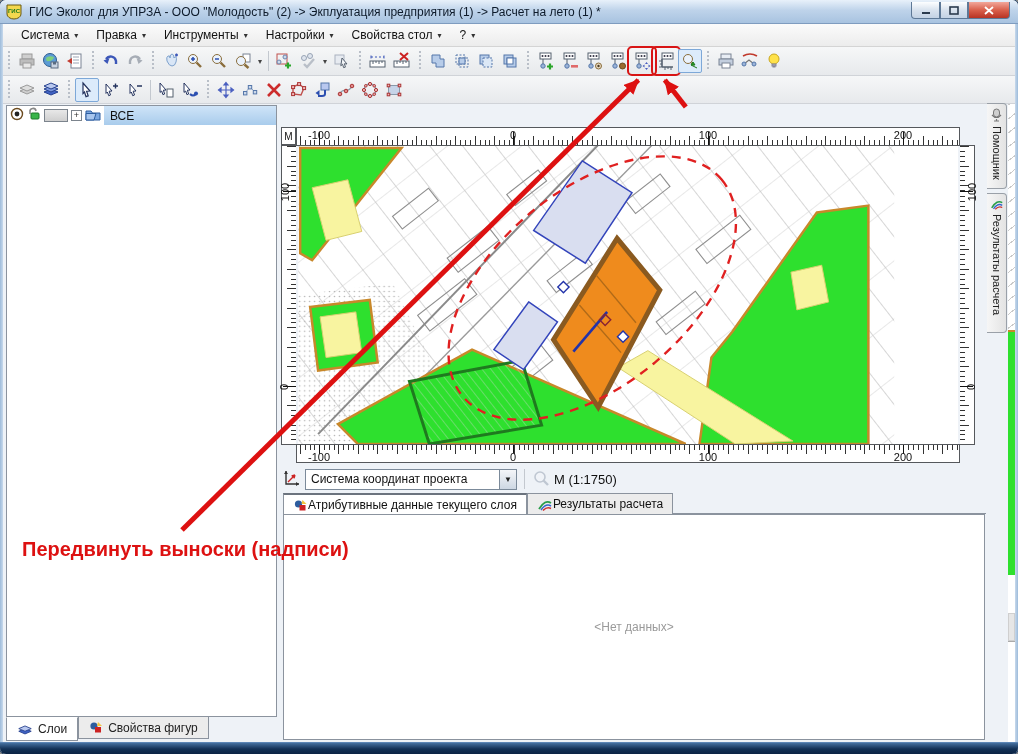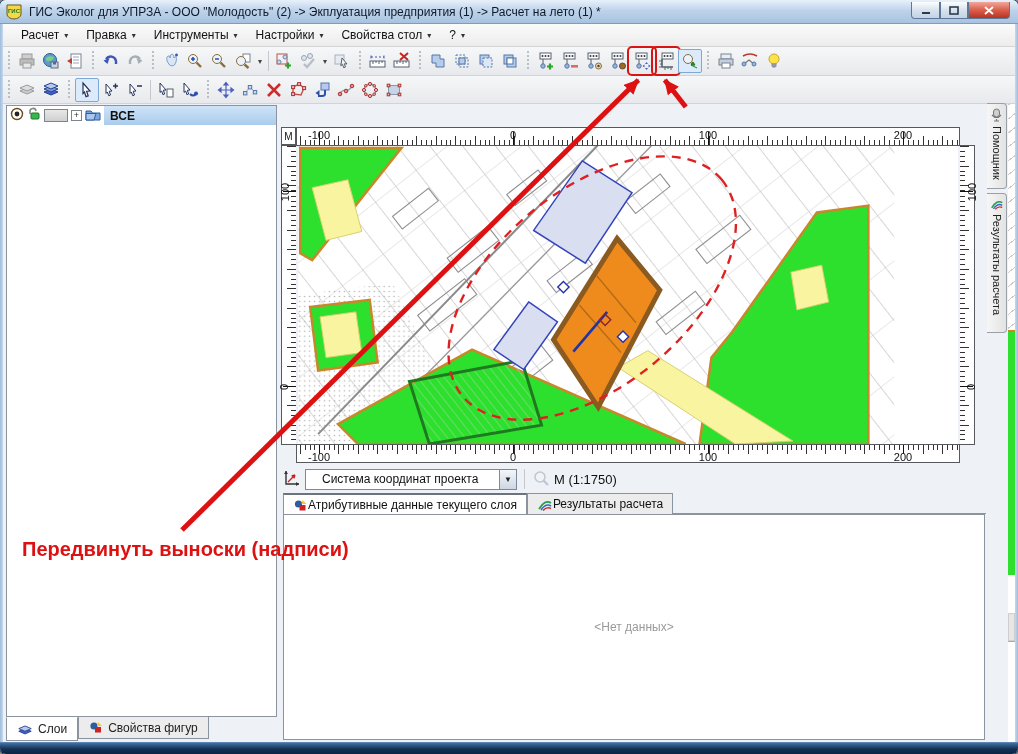--- a/index.html
+++ b/index.html
@@ -41,21 +41,21 @@
   .tbi{width:24px;height:24px;display:flex;align-items:center;justify-content:center;border:1px solid transparent;border-radius:2px;}
   .tbi.hl{background:#dcebfb;border-color:#7da8d8;}
   .tbi.annbox{outline:2px solid #d81414;outline-offset:1px;}
   .ddarr{width:10px;height:24px;display:flex;align-items:center;justify-content:center;font-size:8px;color:#444;}
   .vsep{width:1px;height:20px;background:#c3c8cf;margin:0 3px;}
 
   
   .left-panel{left:6px;top:105px;width:271px;height:612px;background:#fff;border:1px solid #8b939e;}
   .tree-row{height:19px;display:flex;align-items:center;gap:3px;padding-left:3px;}
   .tree-sel{background:linear-gradient(#cfe4f8,#a9ccec);flex:1;height:19px;display:flex;align-items:center;
-            padding:0 6px;font-weight:bold;}
+            padding:0 6px;font-weight:normal;}
   .swatch{width:24px;height:13px;border:1px solid #7c848d;background:linear-gradient(#e8e8e8,#cfcfcf);}
   .expander{width:11px;height:11px;border:1px solid #7c848d;background:#fff;font-size:9px;line-height:9px;
             text-align:center;color:#333;}
   .ltabs{left:6px;top:717px;width:271px;height:25px;display:flex;align-items:flex-start;padding-top:0;}
   .ltab{height:22px;display:flex;align-items:center;gap:5px;padding:0 10px;border:1px solid #8b939e;border-top:none;
         background:#ececec;color:#222;}
   .ltab.sel{background:#fff;border-top:1px solid #fff;height:24px;font-weight:normal;box-shadow:0 1px 0 #fff inset;}
 
   
   .center{left:281px;top:106px;width:705px;height:636px;}
@@ -89,21 +89,21 @@
   .unit-box{position:absolute;left:0;top:21px;width:15px;height:18px;background:#fff;border:1px solid #55585c;
     display:flex;align-items:center;justify-content:center;font-size:10px;}
   .hlab{position:absolute;top:1px;transform:translateX(-50%);font-size:11px;}
   .hlab-b{position:absolute;top:6px;transform:translateX(-50%);font-size:11px;}
   .vlab{position:absolute;font-size:11px;transform:rotate(-90deg);transform-origin:center;}
   .majt{position:absolute;width:1px;background:#111;}
   .map-svg{position:absolute;left:15px;top:39px;border-top:1px solid #55585c;border-bottom:1px solid #55585c;}
 
   .coordbar{position:absolute;left:0;top:360px;width:705px;height:26px;display:flex;align-items:center;gap:4px;padding:0 2px;}
   .combo{width:212px;height:21px;border:1px solid #7b8a9a;background:#fff;display:flex;align-items:center;}
-  .combo-text{flex:1;padding:0 5px;white-space:nowrap;overflow:hidden;margin-left:11px;}
+  .combo-text{flex:1;padding:0 5px;white-space:nowrap;overflow:hidden;}
   .combo-btn{width:17px;height:19px;border-left:1px solid #7b8a9a;background:linear-gradient(#f4f6f9,#cdd7e3);
     display:flex;align-items:center;justify-content:center;font-size:8px;color:#222;}
   .btabs{position:absolute;left:2px;top:387px;width:703px;height:21px;display:flex;border-bottom:1px solid #8b939e;}
   .btab{height:21px;display:flex;align-items:center;gap:0;padding:0 9px;border:1px solid #8b939e;border-bottom:none;
         background:#ececec;}
   .btab.sel{background:#fff;height:22px;margin-bottom:-1px;border-top:2px solid #6b737e;}
   .attr-panel{position:absolute;left:2px;top:408px;width:702px;height:226px;background:#fff;border:1px solid #8b939e;
     display:flex;align-items:center;justify-content:center;}
   .nodata{color:#9a9a9a;font-size:12px;}
 
@@ -150,21 +150,21 @@
           </svg>
       </span>
     </span>
   </div>
 
   <div class="abs frame-l"></div>
   <div class="abs frame-r"></div>
 
   <div class="abs menubar">
     <span class="menu-item">
-        <span>Расчет</span>
+        <span>Система</span>
         <span class="dn">▾</span>
       </span>
     <span class="menu-item">
         <span>Правка</span>
         <span class="dn">▾</span>
       </span>
     <span class="menu-item">
         <span>Инструменты</span>
         <span class="dn">▾</span>
       </span>

